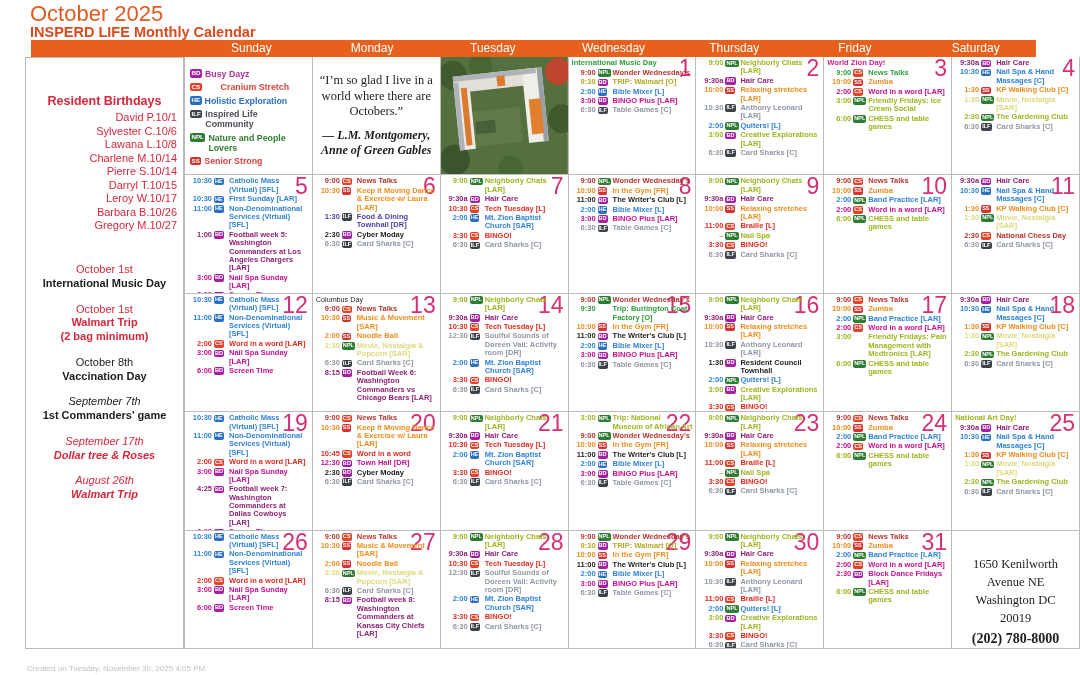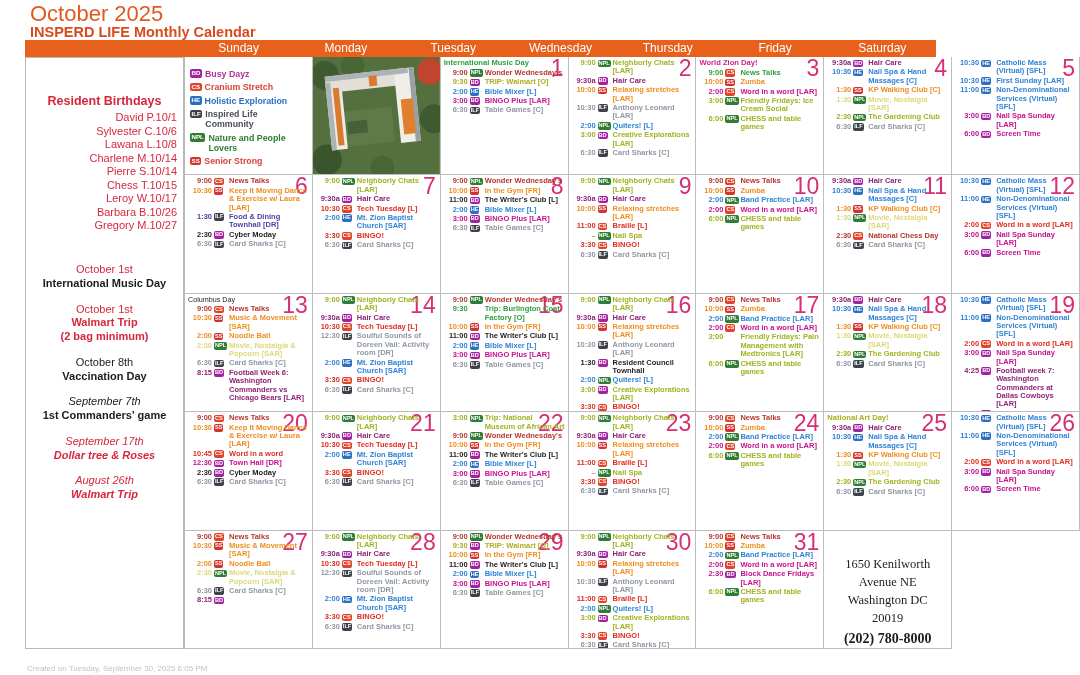--- a/index.html
+++ b/index.html
@@ -11,21 +11,21 @@
       radial-gradient(ellipse 34px 20px at 64% 85%, #f09236 0 60%, rgba(0,0,0,0) 63%),
       radial-gradient(ellipse 30px 18px at 12% 80%, #d97428 0 60%, rgba(0,0,0,0) 63%),
       radial-gradient(ellipse 60px 30px at 40% 20%, #b55a22 0 60%, rgba(0,0,0,0) 63%),
       linear-gradient(90deg,#f6e3cd 0,#dda260 40px,#b05a24 130px,#c66c2d 260px,#8f4c20 430px,#d07c33 540px,#3c2517 620px,#2d1c12 660px,#7c4826 748px);}
   .sagely{position:absolute;top:3px;right:6px;text-align:right;color:rgba(255,255,255,.85);font-size:6px;line-height:1.2;}
   .sagely-name{font-size:12px;color:rgba(255,255,255,.55);letter-spacing:.5px;}
   .s-leaf{color:#a8c832;font-weight:bold;font-size:13px;}
   .title-month{position:absolute;left:30px;top:1px;font-size:22px;color:#e05a1f;}
   .title-sub{position:absolute;left:30px;top:24px;font-size:14.5px;font-weight:bold;color:#d84b1e;}
   
-  .dayrow{position:absolute;left:25px;top:40px;width:911px;height:17px;background:#e8611c;display:flex;}
+  .dayrow{position:absolute;left:31px;top:40px;width:1005px;height:17px;background:#e8611c;display:flex;}
   .dayspacer{width:160px;flex:none;}
   .daycells{flex:1;display:flex;}
   .dayname{flex:1;color:#fff;font-size:12px;text-align:center;line-height:17px;}
   
   .sidebar{position:absolute;left:25px;top:57px;width:159px;height:592px;border:1px solid #b9b9b9;box-sizing:border-box;background:#fff;}
   .b-title{margin-top:36px;text-align:center;font-size:12.5px;font-weight:bold;color:#d6273c;}
   .bdays{margin:3px 6px 0 6px;}
   .bday{display:flex;justify-content:flex-end;font-size:11px;color:#d6273c;margin:1.5px 0;}
   .announce{margin-top:32px;text-align:center;font-size:11px;color:#1c1c1c;line-height:1.25;}
   .agroup{margin-bottom:12px;}
@@ -95,21 +95,21 @@
         </div>
         <div class="bday">
           <span>Charlene M.</span>
           <span>10/14</span>
         </div>
         <div class="bday">
           <span>Pierre S.</span>
           <span>10/14</span>
         </div>
         <div class="bday">
-          <span>Chess T.</span>
+          <span>Darryl T.</span>
           <span>10/15</span>
         </div>
         <div class="bday">
           <span>Leroy W.</span>
           <span>10/17</span>
         </div>
         <div class="bday">
           <span>Barbara B.</span>
           <span>10/26</span>
         </div>
@@ -148,38 +148,43 @@
   </aside>
 
   <div class="grid">
       <div class="cell legend-cell">
         <div class="legend-item">
           <span class="badge lbadge" style="background: rgb(162, 33, 158);">BD</span>
           <span style="color: rgb(181, 48, 155);">Busy Dayz</span>
         </div>
         <div class="legend-item">
           <span class="badge lbadge" style="background: rgb(224, 67, 42);">CS</span>
-          <span style="color: rgb(214, 69, 58);">Cranium Stretch</span>
+          <span style="color: rgb(214, 69, 58); margin-left: 16px;">Cranium Stretch</span>
         </div>
         <div class="legend-item">
           <span class="badge lbadge" style="background: rgb(42, 111, 194);">HE</span>
           <span style="color: rgb(42, 111, 194);">Holistic Exploration</span>
         </div>
         <div class="legend-item">
           <span class="badge lbadge" style="background: rgb(61, 66, 72);">ILF</span>
           <span style="color: rgb(74, 79, 85);">Inspired Life Community</span>
         </div>
         <div class="legend-item">
           <span class="badge lbadge" style="background: rgb(46, 125, 50);">NPL</span>
           <span style="color: rgb(46, 125, 50);">Nature and People Lovers</span>
         </div>
         <div class="legend-item">
           <span class="badge lbadge" style="background: rgb(212, 50, 47);">SS</span>
           <span style="color: rgb(214, 69, 58);">Senior Strong</span>
         </div>
+      </div>
+      <div class="cell quote-cell">
+        <div class="qtext">“I’m so glad I live in a world where there are Octobers.”</div>
+        <div class="qattr">— L.M. Montgomery,</div>
+        <div class="qsrc">Anne of Green Gables</div>
       </div>
       <div class="cell photo-cell">
     <svg viewBox="0 0 128 114" preserveAspectRatio="none">
       <rect width="128" height="114" fill="#55703f"></rect>
       <circle cx="12" cy="18" r="14" fill="#3f5a2e"></circle>
       <circle cx="40" cy="8" r="12" fill="#486633"></circle>
       <circle cx="118" cy="14" r="13" fill="#c0452e"></circle>
       <circle cx="122" cy="60" r="14" fill="#3f5a2e"></circle>
       <circle cx="14" cy="100" r="15" fill="#3a542b"></circle>
       <circle cx="70" cy="108" r="12" fill="#486633"></circle>
@@ -337,20 +342,25 @@
         <div class="ev" style="color: rgb(47, 131, 214);">
           <span class="t">10:30</span>
           <span class="badge" style="background: rgb(42, 111, 194);">HE</span>
           <span class="tx">First Sunday [LAR]</span>
         </div>
         <div class="ev" style="color: rgb(47, 131, 214);">
           <span class="t">11:00</span>
           <span class="badge" style="background: rgb(42, 111, 194);">HE</span>
           <span class="tx">Non-Denominational Services (Virtual) [SFL]</span>
         </div>
+        <div class="ev" style="color: rgb(142, 36, 118);">
+          <span class="t">1:00</span>
+          <span class="badge" style="background: rgb(162, 33, 158);">BD</span>
+          <span class="tx">Football week 5: Washington Commanders at Los Angeles Chargers [LAR]</span>
+        </div>
         <div class="ev" style="color: rgb(197, 17, 143);">
           <span class="t">3:00</span>
           <span class="badge" style="background: rgb(162, 33, 158);">BD</span>
           <span class="tx">Nail Spa Sunday [LAR]</span>
         </div>
         <div class="ev" style="color: rgb(197, 17, 143);">
           <span class="t">6:00</span>
           <span class="badge" style="background: rgb(162, 33, 158);">BD</span>
           <span class="tx">Screen Time</span>
         </div>
@@ -1083,20 +1093,21 @@
           <span class="tx">Movie, Nostalgia &amp; Popcorn [SAR]</span>
         </div>
         <div class="ev" style="color: rgb(144, 151, 163);">
           <span class="t">6:30</span>
           <span class="badge" style="background: rgb(61, 66, 72);">ILF</span>
           <span class="tx">Card Sharks [C]</span>
         </div>
         <div class="ev" style="color: rgb(142, 36, 118);">
           <span class="t">8:15</span>
           <span class="badge" style="background: rgb(162, 33, 158);">BD</span>
+          <span class="tx">Football week 8: Washington Commanders at Kansas City Chiefs [LAR]</span>
         </div>
       </div>
       <div class="cell day-cell">
         <div class="datenum">28</div>
         <div class="ev" style="color: rgb(161, 179, 31);">
           <span class="t">9:00</span>
           <span class="badge" style="background: rgb(46, 125, 50);">NPL</span>
           <span class="tx">Neighborly Chats [LAR]</span>
         </div>
         <div class="ev" style="color: rgb(142, 36, 118);">
@@ -1251,15 +1262,15 @@
       </div>
       <div class="cell addr-cell">
         <div>1650 Kenilworth</div>
         <div>Avenue NE</div>
         <div>Washington DC</div>
         <div>20019</div>
         <div class="addr-phone">(202) 780-8000</div>
       </div>
     </div>
 
-  <div class="footer">Created on Tuesday, September 30, 2025 6:05 PM</div>
+  <div class="footer">Created on Tuesday, November 30, 2025 4:05 PM</div>
 
 </div>
 
 </body></html>

